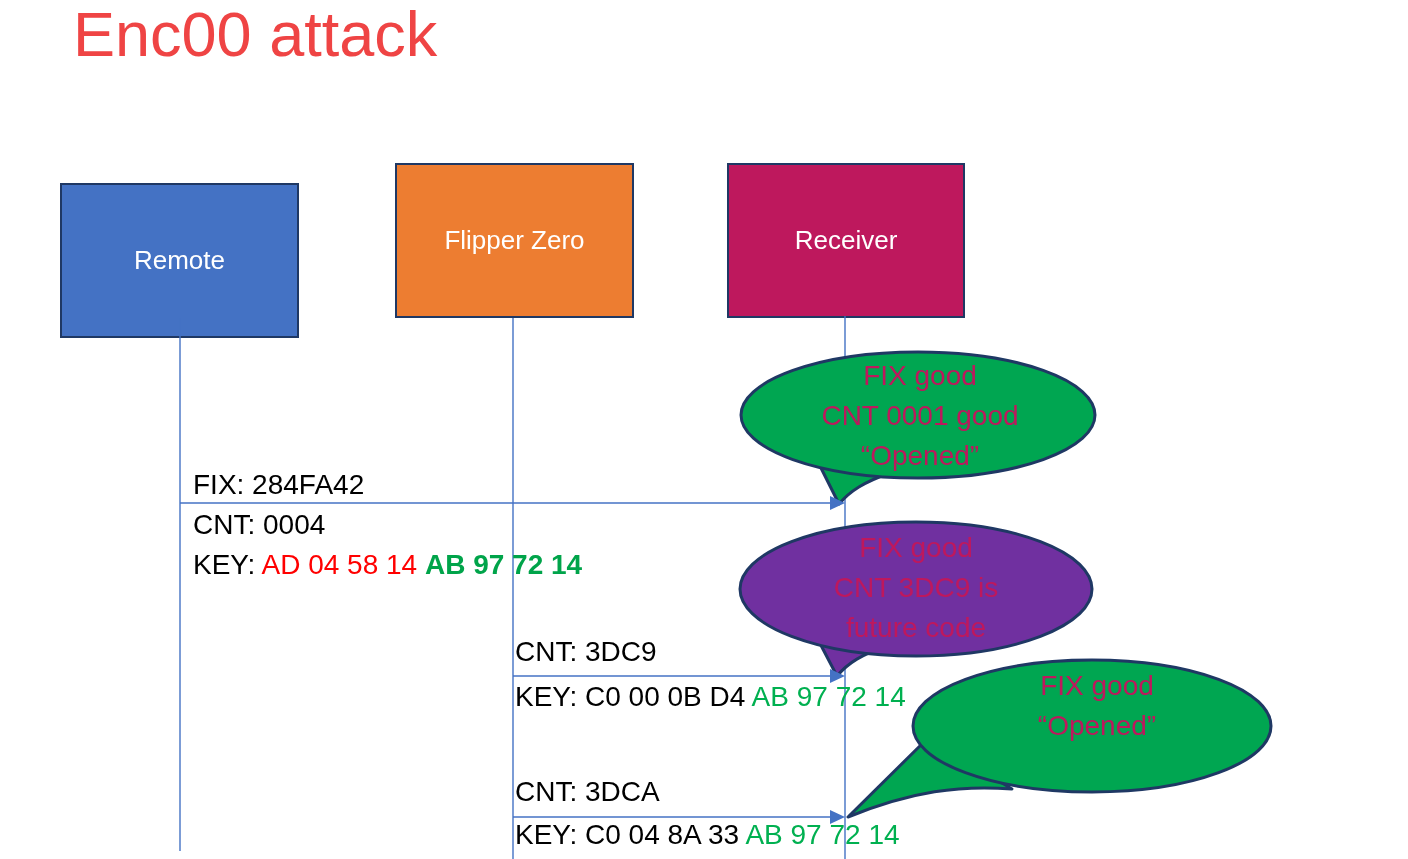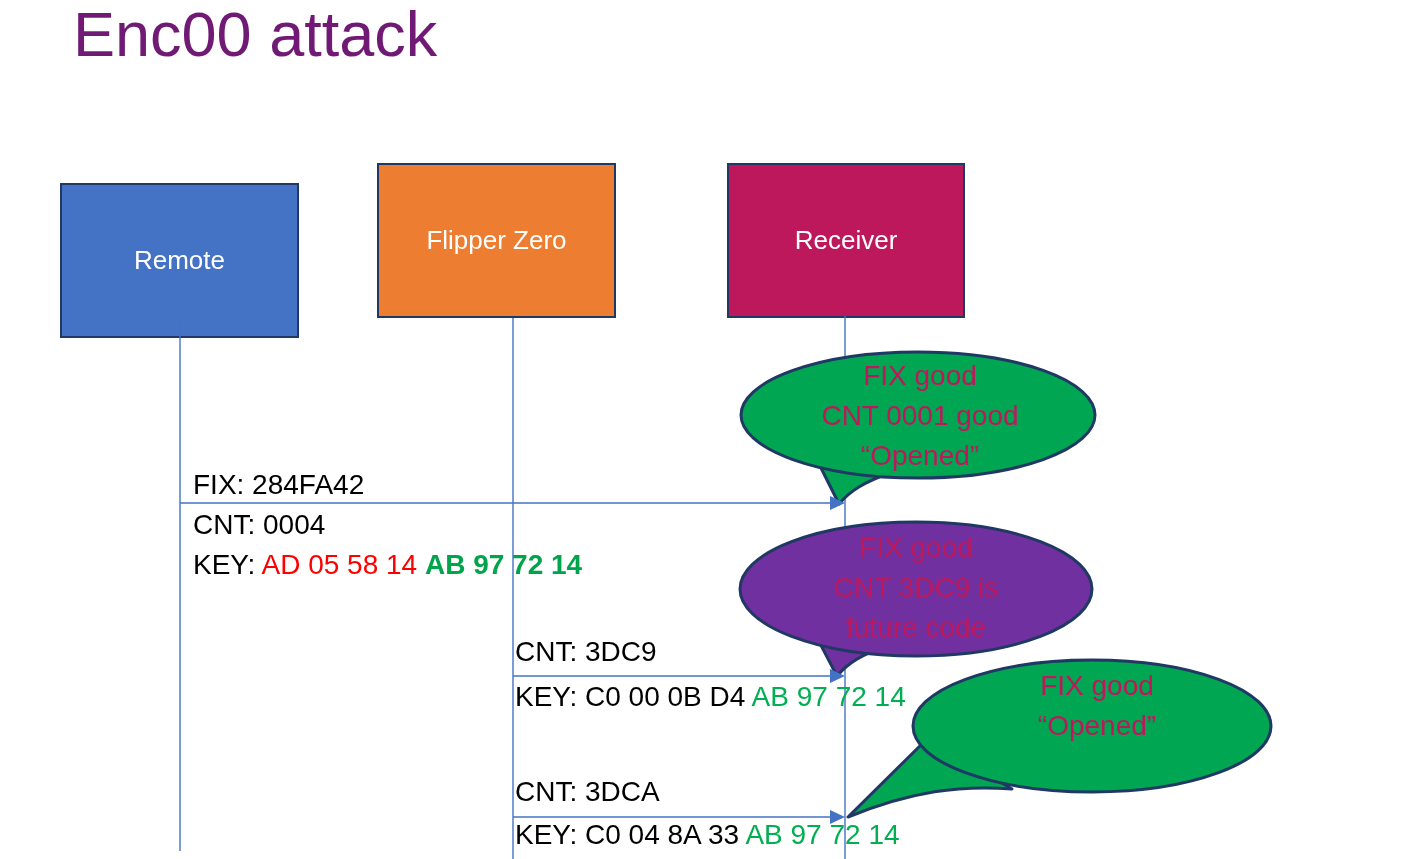--- a/index.html
+++ b/index.html
@@ -2,29 +2,29 @@
 <html><head>
 <meta charset="utf-8">
 <style>
   html,body{margin:0;padding:0;background:#fff;}
   .stage{
     position:relative;width:1408px;height:859px;background:#ffffff;overflow:hidden;
     font-family:"Liberation Sans",sans-serif;
   }
   .title{
     position:absolute;left:73px;top:0px;font-size:63px;font-weight:400;
-    color:#701a75;letter-spacing:0px;line-height:1.1;
+    color:#ef4444;letter-spacing:0px;line-height:1.1;
   }
   .actor{
     position:absolute;top:163px;width:239px;height:155px;box-sizing:border-box;
     border:2.5px solid #1f3864;display:flex;align-items:center;justify-content:center;
     color:#ffffff;font-size:26px;
   }
   .actor-remote{left:60px;margin-top:20px;}
-  .actor-flipper{left:377px;}
+  .actor-flipper{left:395px;}
   .actor-receiver{left:727px;width:238px;}
   svg.layer{position:absolute;left:0;top:0;width:1408px;height:859px;}
   .lifeline{stroke-width:1.4;fill:none;}
   .connector{stroke-width:1.6;fill:none;}
   .bubble{stroke:#1f3864;stroke-width:3;}
   .tail{stroke:#1f3864;stroke-width:3;stroke-linejoin:round;}
   .msg{
     position:absolute;font-size:28px;color:#000000;line-height:1.15;white-space:pre;
   }
   .key-red{color:#ff0000;}
@@ -82,21 +82,21 @@
 
     <line class="connector" x1="513" y1="676" x2="832" y2="676" stroke="#4472C4"></line>
     <polygon points="845,676 830,669 830,683" fill="#4472C4"></polygon>
 
     <line class="connector" x1="513" y1="817" x2="832" y2="817" stroke="#4472C4"></line>
     <polygon points="845,817 830,810 830,824" fill="#4472C4"></polygon>
   </svg>
 
   <div class="msg m1-fix">FIX: 284FA42</div>
   <div class="msg m1-cnt">CNT: 0004</div>
-  <div class="msg m1-key"><span>KEY: </span><span class="key-red">AD 05 58 14 </span><span class="key-green-bold">AB 97 72 14</span></div>
+  <div class="msg m1-key"><span>KEY: </span><span class="key-red">AD 04 58 14 </span><span class="key-green-bold">AB 97 72 14</span></div>
 
   <div class="msg m2-cnt">CNT: 3DC9</div>
   <div class="msg m2-key"><span>KEY: C0 00 0B D4 </span><span class="key-green">AB 97 72 14</span></div>
 
   <div class="msg m3-cnt">CNT: 3DCA</div>
   <div class="msg m3-key"><span>KEY: C0 04 8A 33 </span><span class="key-green">AB 97 72 14</span></div>
 
   <div class="callout-text c1">
     <div>FIX good</div>
     <div>CNT 0001 good</div>

